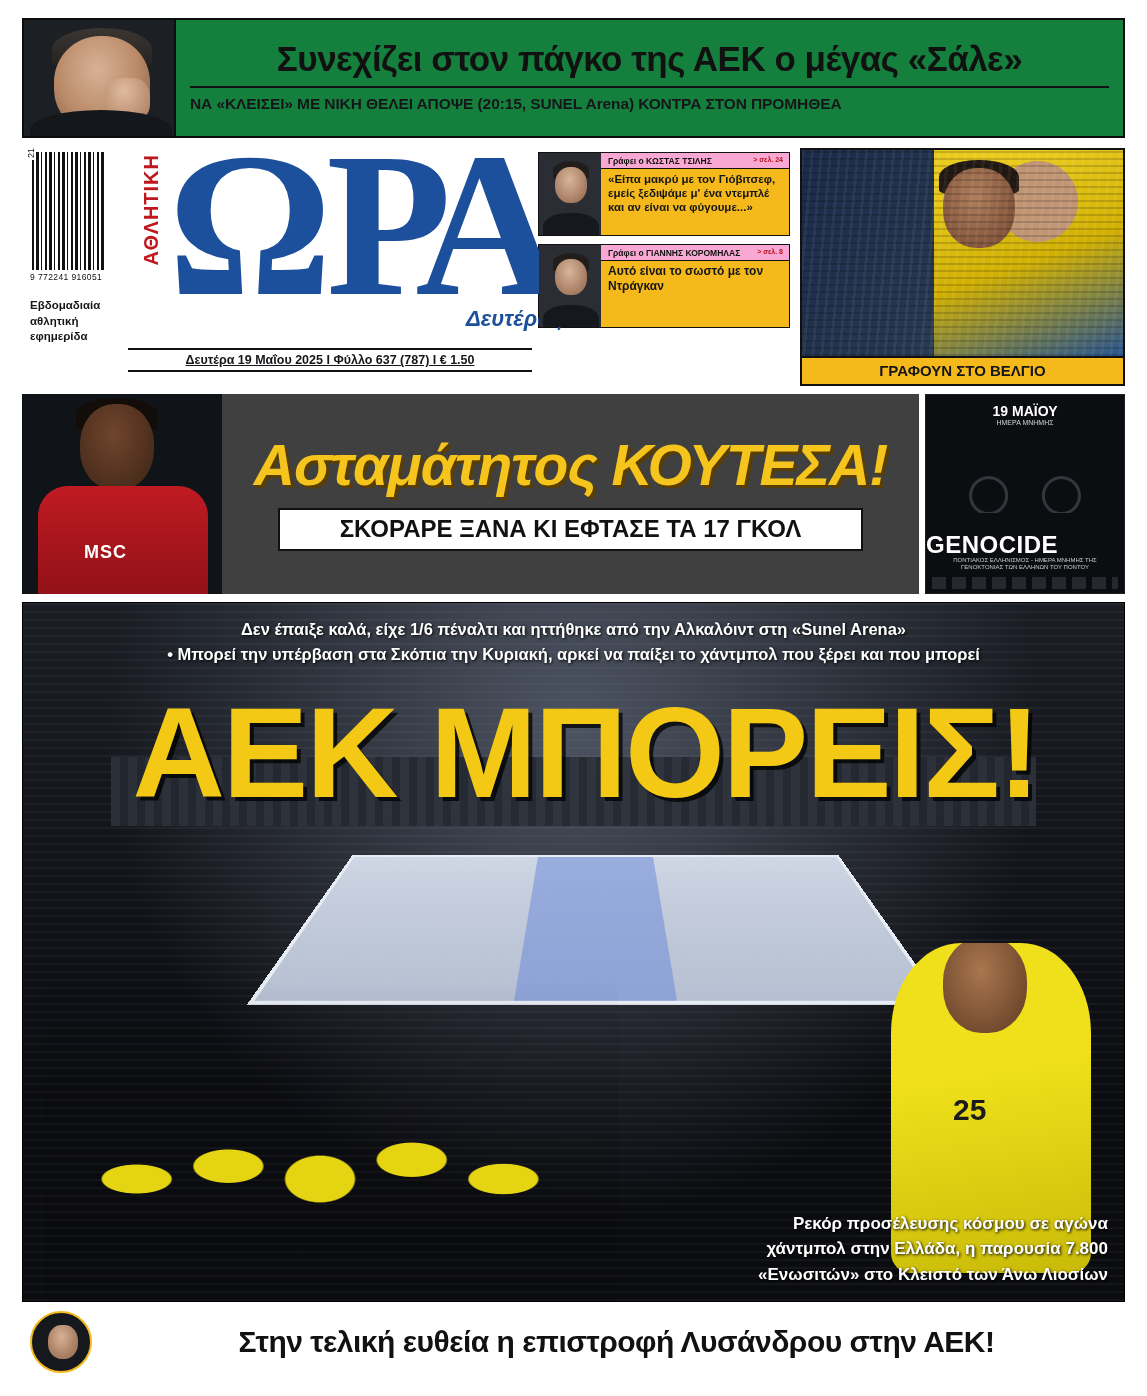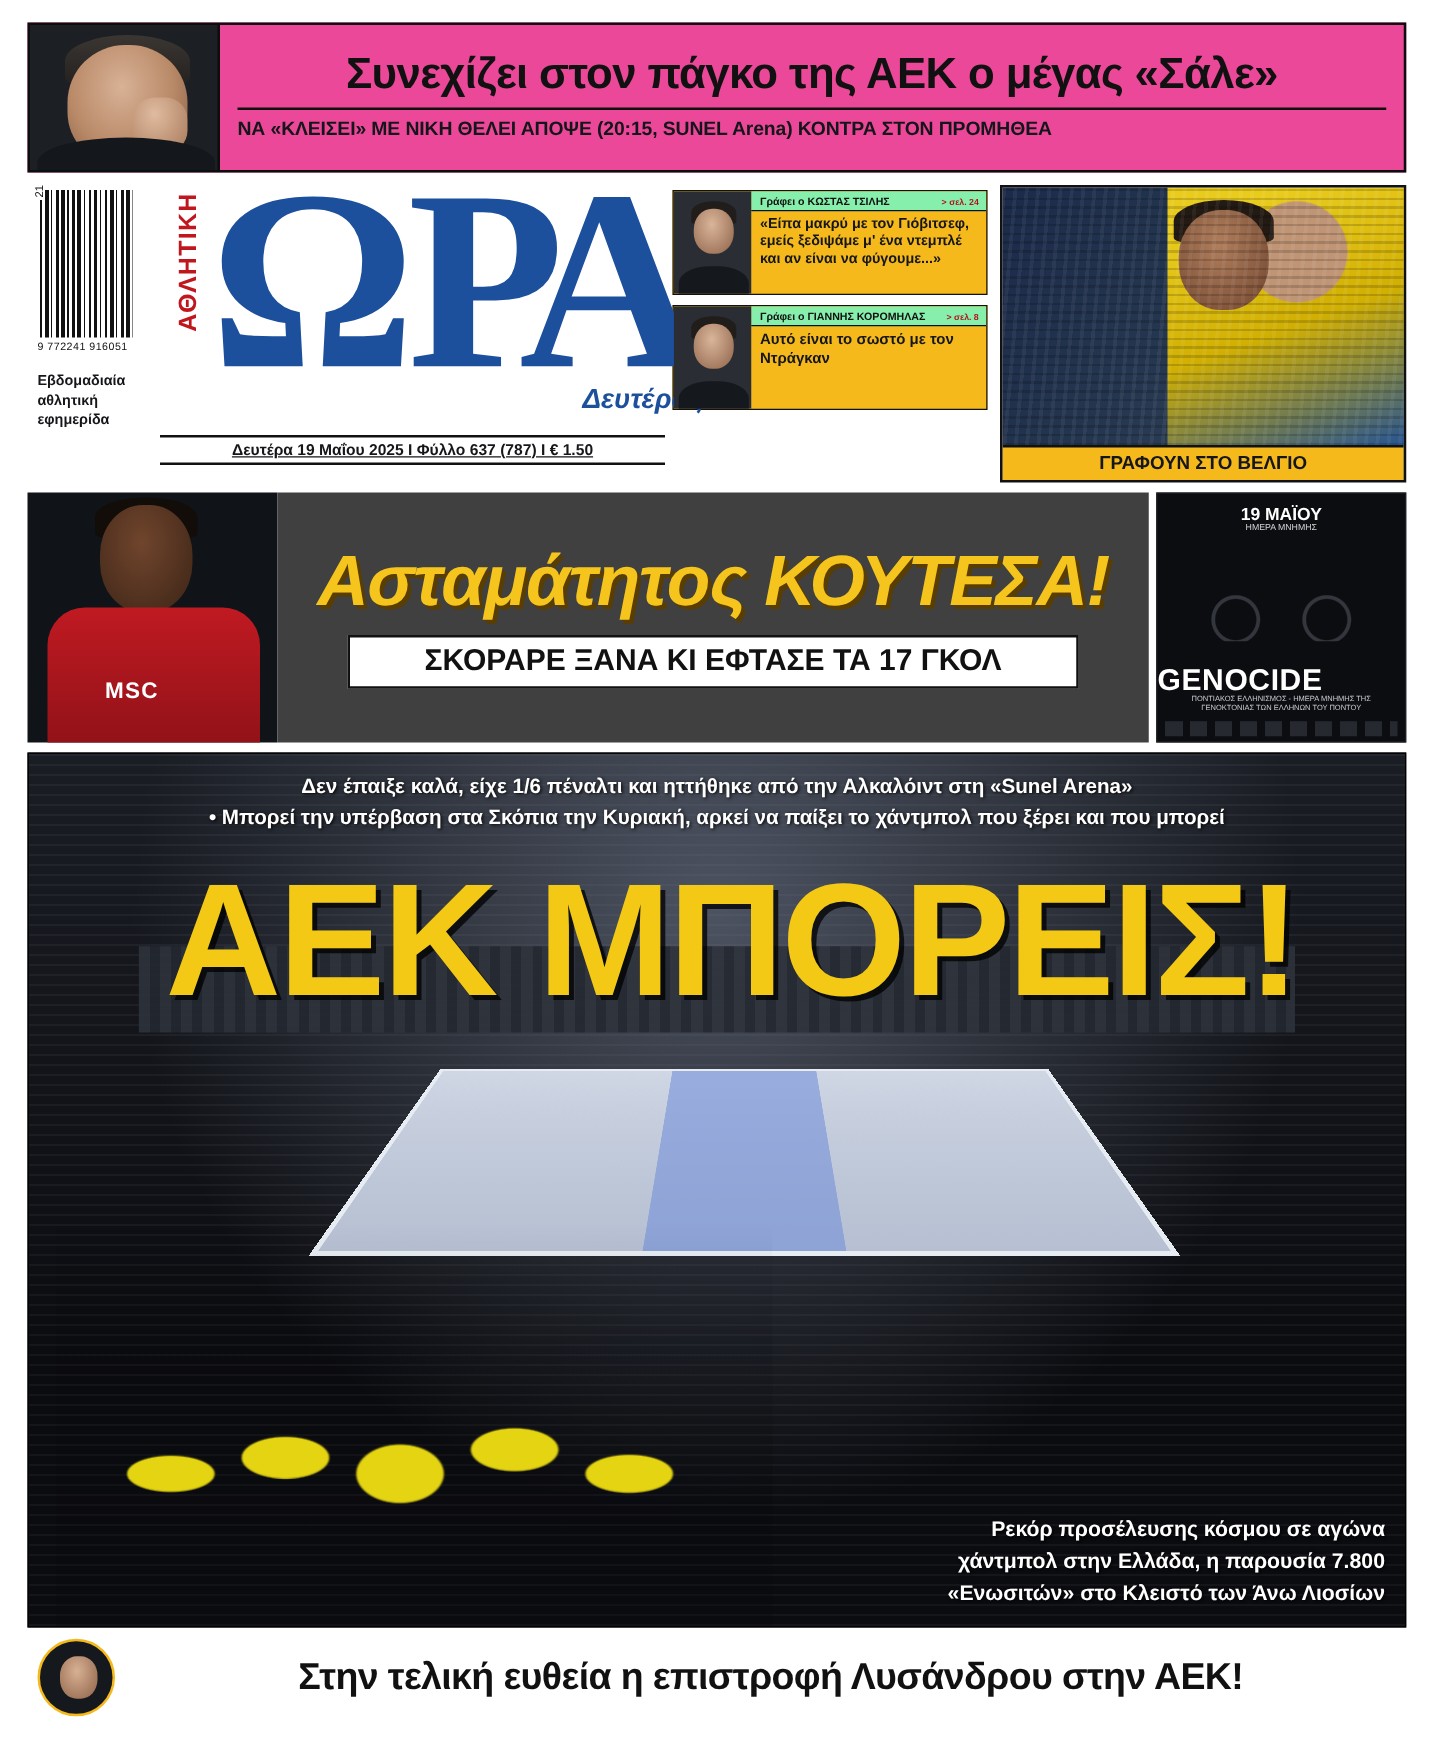--- a/index.html
+++ b/index.html
@@ -14,21 +14,21 @@
     width: 1147px; height: 1396px;
     background: #fff;
     padding: 18px 22px 10px 22px;
   }
 
   
   .top-banner {
     position: relative;
     display: flex;
     height: 120px;
-    background: #ec4899;
+    background: #15803d;
     border: 2px solid #0d0d0d;
     overflow: hidden;
   }
   .top-banner .coach-photo {
     width: 152px; height: 100%;
     background: #1c1f24;
     border-right: 2px solid #0d0d0d;
     position: relative;
     overflow: hidden;
     flex: 0 0 152px;
@@ -214,22 +214,22 @@
     flex: 1;
     padding: 4px 6px 4px 7px;
     display: flex; flex-direction: column;
   }
   .col-byline {
     font-size: 8.5px;
     font-weight: bold;
     color: #111;
     border-bottom: 1px solid #111;
     padding-bottom: 2px;
-    display: flex; justify-content: space-between; align-items: flex-end;
-    background: #86efac;
+    display: flex; justify-content: space-between; align-items: flex-start;
+    background: #f9a8d4;
     margin: -4px -6px 3px -7px;
     padding: 3px 6px 2px 7px;
   }
   .col-byline .page-ref { font-size: 7px; color: #b3121b; font-weight: bold; }
   .col-quote {
     font-size: 11.5px;
     font-weight: bold;
     color: #15161a;
     line-height: 1.22;
   }
@@ -621,20 +621,24 @@
     </div>
 
   </div>
 
   <div class="main-story">
     <div class="ms-arena"></div>
     <div class="ms-deck"></div>
     <div class="ms-court"></div>
     <div class="ms-huddle"></div>
 
+    <div class="ms-hero">
+      <div class="hero-head"></div>
+      <div class="hero-num">25</div>
+    </div>
 
     <div class="ms-kicker">
       <div>Δεν έπαιξε καλά, είχε 1/6 πέναλτι και ηττήθηκε από την Αλκαλόιντ στη «Sunel Arena»</div>
       <div>• Μπορεί την υπέρβαση στα Σκόπια την Κυριακή, αρκεί να παίξει το χάντμπολ που ξέρει και που μπορεί</div>
     </div>
 
     <div class="ms-headline">ΑΕΚ ΜΠΟΡΕΙΣ!</div>
 
     <div class="ms-caption">
       <div>Ρεκόρ προσέλευσης κόσμου σε αγώνα</div>

